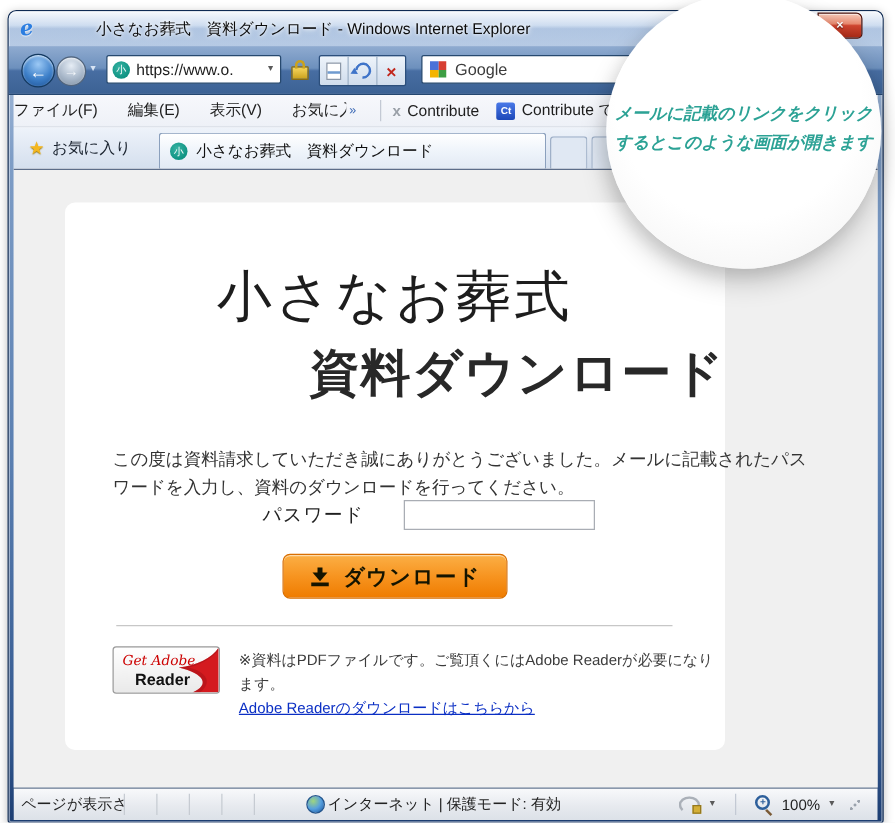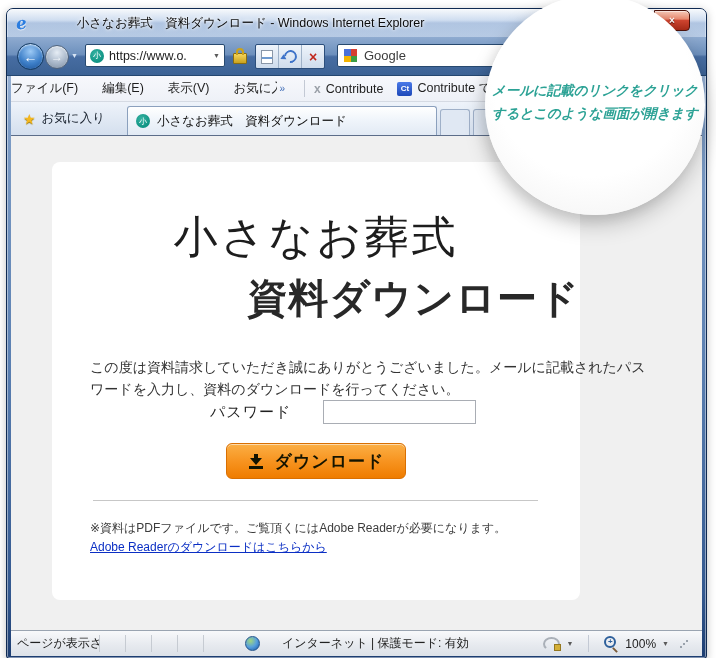--- a/index.html
+++ b/index.html
@@ -123,21 +123,21 @@
   .adobe-swoosh{position:absolute;right:0;top:0;}
   .pdf-note{font-size:12px;color:#3c3c3c;line-height:19px;padding-top:2px;}
   .pdf-link{color:#0b2fc4;text-decoration:underline;cursor:pointer;}
   
   .statusbar{position:relative;margin:0 4px;height:25px;
              background:linear-gradient(#f8f9fb,#e7eaef 55%,#dce1e8);
              border-top:1px solid #9aa4b1;display:flex;align-items:center;
              font-size:12px;color:#222;}
   .st-left{width:82px;padding-left:6px;white-space:nowrap;overflow:hidden;flex:0 0 auto;}
   .st-cell{width:25px;height:17px;border-left:1px solid #c6cbd2;flex:0 0 auto;}
-  .st-center{display:flex;align-items:center;gap:22px;margin-left:16px;white-space:nowrap;}
+  .st-center{display:flex;align-items:center;gap:2px;margin-left:16px;white-space:nowrap;}
   .globe{width:13px;height:13px;border-radius:50%;border:1px solid #24558c;
          background:radial-gradient(circle at 35% 30%,#9fd57f 0%,#57a0de 50%,#2b6cb3 85%);}
   .st-right{position:absolute;right:4px;top:0;height:100%;display:flex;align-items:center;gap:6px;padding-right:10px;}
   .ss-ic{position:relative;width:13px;height:10px;border:2px solid #aab0b8;border-radius:50%;
          border-bottom-color:transparent;}
   .ss-ic::after{content:"";position:absolute;right:-3px;bottom:-2px;width:5px;height:5px;
          background:#d4af37;border:1px solid #94781f;}
   .mag{position:relative;width:15px;height:15px;}
   .mag .lens{position:absolute;left:0;top:0;width:8px;height:8px;border:2px solid #2d5f9b;border-radius:50%;
              display:flex;align-items:center;justify-content:center;color:#2d5f9b;font-size:8px;font-weight:bold;line-height:1;}
@@ -248,20 +248,30 @@
           <div class="dl-btn">
             <span class="dl-ic">
               <span class="stem"></span>
                 <span class="head"></span>
                 <span class="base"></span>
             </span>
             <span class="dl-label">ダウンロード</span>
           </div>
           <hr class="divider">
           <div class="adobe-row">
+            <div class="adobe-badge">
+              <span class="get-adobe">Get Adobe</span>
+              <span class="reader-txt">Reader</span>
+              <span class="adobe-swoosh">
+                <svg width="34" height="36" viewBox="0 0 34 36">
+                  <path d="M34 0 L34 36 L13 36 C27 30 23 21 2 16 C17 14 28 9 34 0 Z" fill="#d41a1f"></path>
+                  <path d="M34 0 C28 9 17 14 2 16 C23 21 27 30 13 36 L19 36 C29 28 25 20 10 16 C22 13 30 7 34 2 Z" fill="#8e0f13" opacity="0.35"></path>
+                </svg>
+              </span>
+            </div>
             <div class="pdf-note">
               <div>※資料はPDFファイルです。ご覧頂くにはAdobe Readerが必要になります。</div>
               <div><a class="pdf-link">Adobe Readerのダウンロードはこちらから</a></div>
             </div>
           </div>
         </div>
       </div>
     </div>
 
     <div class="statusbar">

